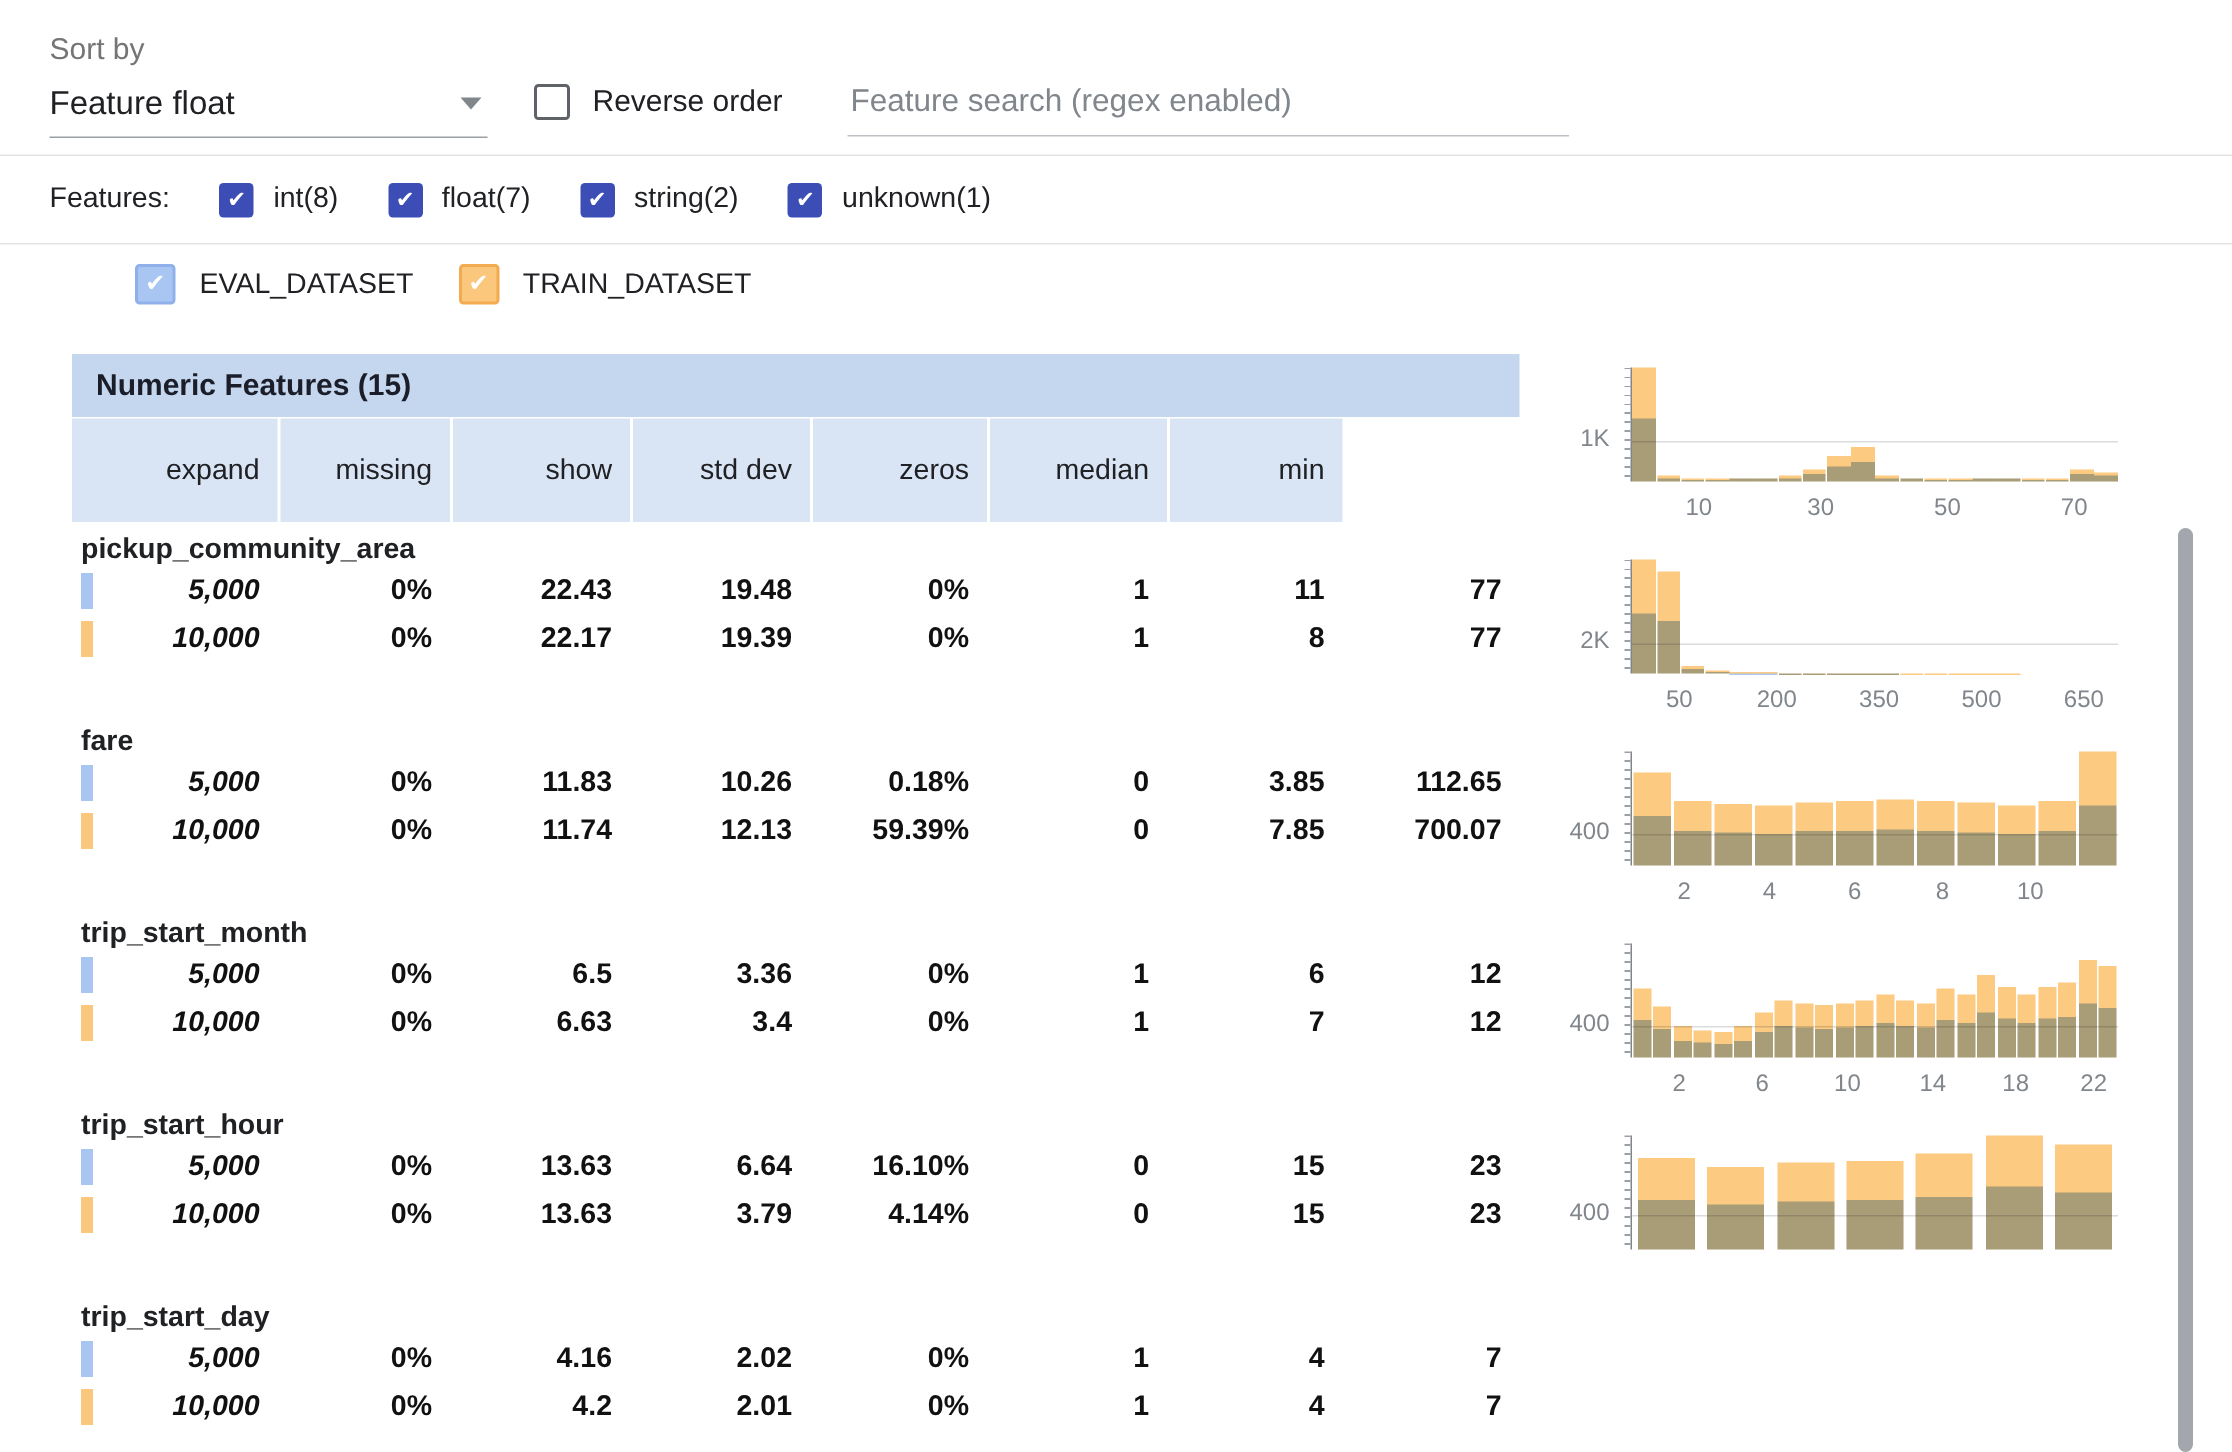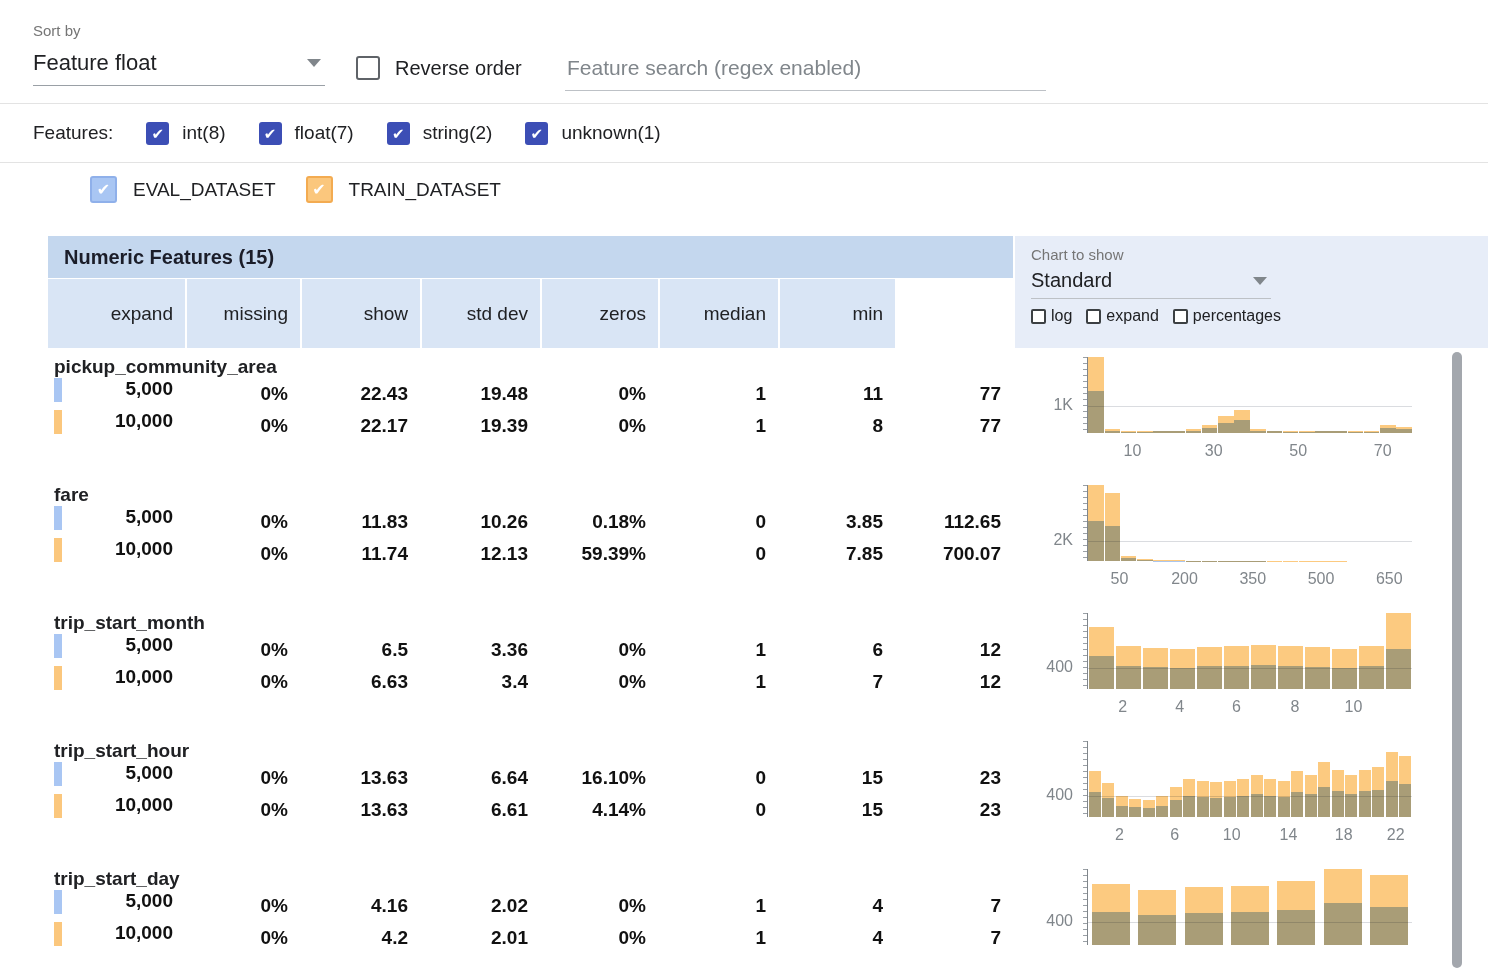--- a/index.html
+++ b/index.html
@@ -3,21 +3,21 @@
 <meta charset="utf-8">
 <style>
   * { box-sizing: border-box; margin: 0; padding: 0; }
   html,body { width:1488px; height:968px; overflow:hidden; background:#fff;
     font-family:"Liberation Sans","DejaVu Sans",sans-serif; color:#202124; }
   .app { position:relative; width:1488px; height:968px; }
 
   
   .topbar { position:relative; height:104px; border-bottom:1px solid #e3e3e3; }
   .sortby { position:absolute; left:33px; top:22px; width:292px; }
-  .small-label { font-size:15px; color:#757575; }
+  .small-label { font-size:20px; color:#757575; }
   .select { display:flex; justify-content:space-between; align-items:center;
     border-bottom:1px solid #9aa0a6; padding:9px 4px 9px 0; margin-top:2px;
     font-size:22px; color:#202124; cursor:pointer; }
   .caret { width:0; height:0; border-left:7px solid transparent; border-right:7px solid transparent;
     border-top:8px solid #80868b; }
   .reverse { position:absolute; left:356px; top:56px; display:flex; align-items:center; gap:15px;
     font-size:20px; cursor:pointer; }
   .cb-empty { width:24px; height:24px; border:2px solid #5f6368; border-radius:3px; background:#fff; }
   .searchwrap { position:absolute; left:565px; top:52px; width:481px; }
   .searchwrap input { width:100%; border:none; outline:none; border-bottom:1px solid #bdc1c6;
@@ -53,21 +53,21 @@
   .col-cell { background:#d9e5f5; display:flex; align-items:center; justify-content:flex-end;
     padding-right:12px; font-size:19px; color:#202124; }
 
   .feature-block { height:128px; }
   .feature-name { height:30px; display:flex; align-items:flex-end; padding-left:6px;
     font-size:19px; font-weight:700; }
   .data-row { height:32px; display:grid;
     grid-template-columns:137px 113px 118px 118px 116px 118px 115px 116px; gap:2px; align-items:center; }
   .cell { font-size:19px; font-weight:700; color:#111; }
   .num-cell { text-align:right; padding-right:12px; }
-  .count-cell { display:flex; height:100%; }
+  .count-cell { display:flex; align-items:center; height:100%;font-style:italic; }
   .swatch { width:8px; height:24px; margin-left:6px; }
   .sw-eval { background:var(--eval,#a9c6f3); }
   .sw-train { background:var(--train,#fbc77d); }
   .count-val { margin-left:auto; padding-right:12px; }
 
   
   .chart-controls { height:112px; background:#e7edf8; padding:10px 16px 0 16px; }
   .cc-select { display:flex; align-items:center; justify-content:space-between; width:240px;
     border-bottom:1px solid #bdc1c6; padding:6px 4px 6px 0; font-size:20px; cursor:pointer; }
   .cc-toggles { display:flex; align-items:center; gap:14px; margin-top:8px; }
@@ -273,21 +273,21 @@
               <div class="cell num-cell">15</div>
               <div class="cell num-cell">23</div>
             </div>
             <div class="data-row">
               <div class="cell count-cell">
                 <div class="swatch sw-train"></div>
                 <div class="count-val">10,000</div>
               </div>
               <div class="cell num-cell">0%</div>
               <div class="cell num-cell">13.63</div>
-              <div class="cell num-cell">6.61</div>
+              <div class="cell num-cell">3.79</div>
               <div class="cell num-cell">4.14%</div>
               <div class="cell num-cell">0</div>
               <div class="cell num-cell">15</div>
               <div class="cell num-cell">23</div>
             </div>
           </div>
           <div class="feature-block">
             <div class="feature-name">trip_start_day</div>
             <div class="data-row">
               <div class="cell count-cell">
@@ -312,41 +312,20 @@
               <div class="cell num-cell">2.01</div>
               <div class="cell num-cell">0%</div>
               <div class="cell num-cell">1</div>
               <div class="cell num-cell">4</div>
               <div class="cell num-cell">7</div>
             </div>
           </div>
         </div>
     </div>
     <div class="right">
-      <div class="chart-controls">
-        <div class="small-label">Chart to show</div>
-        <div class="cc-select">
-          <span>Standard</span>
-          <span class="caret"></span>
-        </div>
-        <div class="cc-toggles">
-          <span class="cc-toggle">
-            <span class="cb-small"></span>
-            <span>log</span>
-          </span>
-          <span class="cc-toggle">
-            <span class="cb-small"></span>
-            <span>expand</span>
-          </span>
-          <span class="cc-toggle">
-            <span class="cb-small"></span>
-            <span>percentages</span>
-          </span>
-        </div>
-      </div>
       <div id="charts">
           <div class="chart-block">
             <div class="ylabel" style="top: 47.64px;">1K</div>
             <div class="plot">
               <div class="yticks"></div>
               <div class="gridline" style="top: 64%;"></div>
               <div class="bars">
                 <div class="bin">
                   <div class="bar bar-train" style="height: 100%; left: 2%; right: 2%;"></div>
                   <div class="bar bar-eval" style="height: 55%; left: 2%; right: 2%;"></div>

